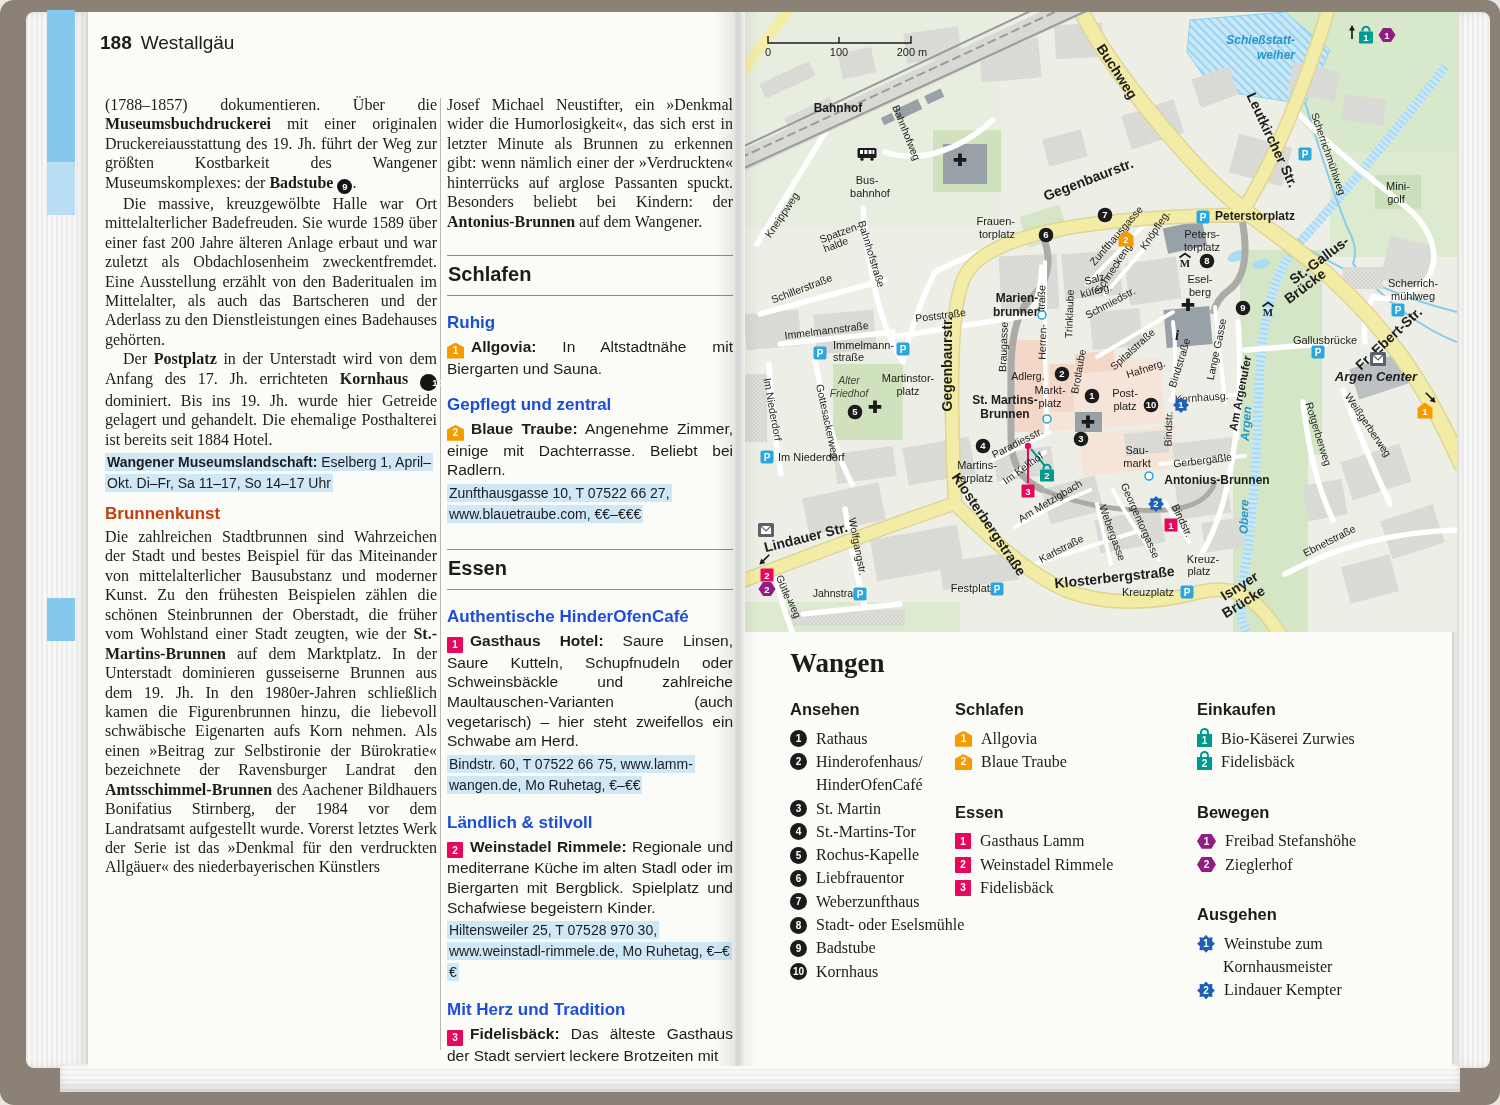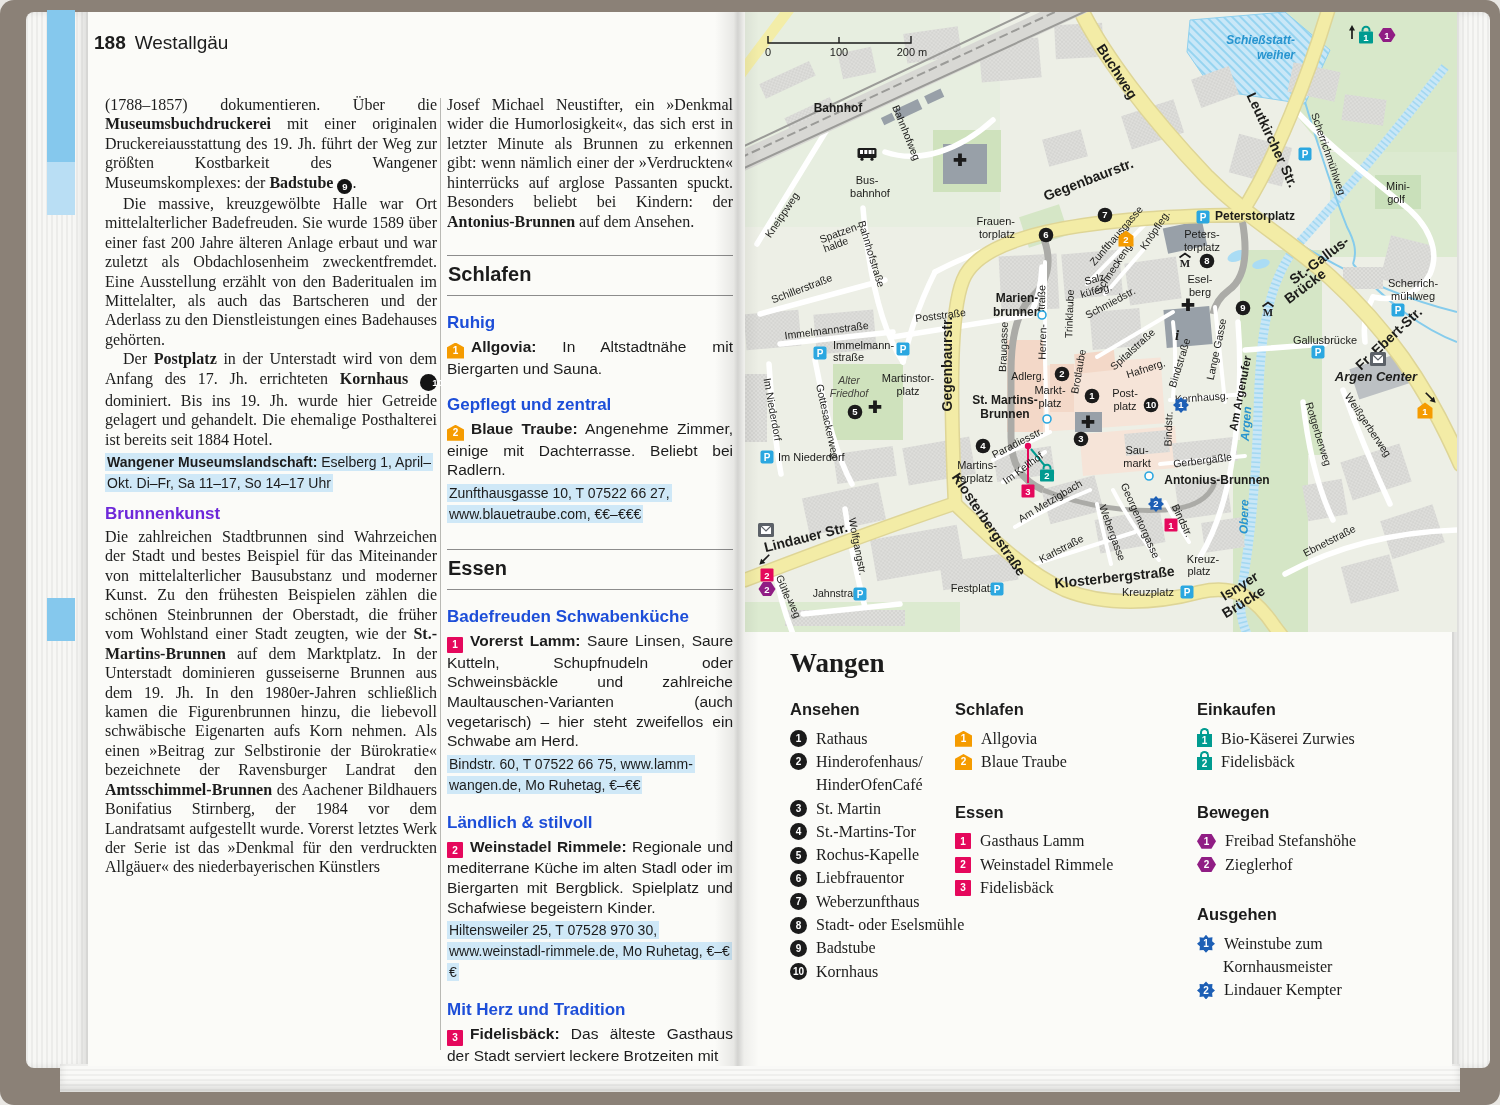--- a/index.html
+++ b/index.html
@@ -13,32 +13,32 @@
   .page{position:absolute;top:12px;height:1054px;background:#fbfbf8;}
   .page-left{left:88px;width:649px;}
   .page-right{left:737px;width:715px;}
   .spine{position:absolute;left:715px;top:12px;width:44px;height:1054px;pointer-events:none;
         background:linear-gradient(90deg,rgba(0,0,0,0) 0%,rgba(0,0,0,.08) 42%,rgba(0,0,0,.16) 52%,rgba(0,0,0,.05) 66%,rgba(0,0,0,0) 100%);}
   .tab{position:absolute;left:47px;width:28px;background:#85c8ed;}
   .tab1{top:10px;height:205px;background:linear-gradient(180deg,#85c8ed 0 74%,#b9def4 74% 100%);}
   .tab2{top:598px;height:43px;}
 
   
-  .pg-head{position:absolute;left:6px;top:20px;font:bold 19px "Liberation Sans",sans-serif;}
+  .pg-head{position:absolute;left:12px;top:20px;font:bold 19px "Liberation Sans",sans-serif;}
   .pg-head .ttl{font-weight:normal;margin-left:9px;}
   .coldiv{position:absolute;left:352px;top:86px;width:1px;height:952px;background:#b9b9b4;}
   .col{position:absolute;top:83px;}
   .col0{left:17px;width:332px;}
   .col1{left:359px;width:286px;}
   .para{font:16px/1.215 "Liberation Serif","DejaVu Serif",serif;text-align:justify;margin:0;}
   .ind{text-indent:18px;}
   .b{font-weight:bold;}
   .info{font:14px/1.5 "Liberation Sans",sans-serif;margin:3px 0 10px;}
   .hl{background:#cfe8f7;padding:1px 2px;box-decoration-break:clone;-webkit-box-decoration-break:clone;}
-  .bluehead{color:#6d28d9;font:bold 17px "Liberation Sans",sans-serif;margin:9px 0 3px;}
+  .bluehead{color:#c2410c;font:bold 17px "Liberation Sans",sans-serif;margin:9px 0 3px;}
   .colsection{font:600 20px "Liberation Sans",sans-serif;border-top:1px solid #8c8c8c;border-bottom:1px solid #8c8c8c;
         padding:7px 1px 9px;margin:24px 0 12px;}
   .bluesub{color:#1d4ed8;font:bold 17px "Liberation Sans",sans-serif;margin:17px 0 4px;}
   .entry{font:15.5px/1.27 "Liberation Sans",sans-serif;text-align:justify;margin:0 0 2px;}
   .entry .mk{margin-right:7px;vertical-align:-2px;}
   .badge{display:inline-flex;width:15px;height:15px;border-radius:50%;background:#141414;color:#fff;
         font:bold 9.5px "Liberation Sans",sans-serif;align-items:center;justify-content:center;vertical-align:-2px;}
   .badge-w{width:17px;height:17px;}
 
   
@@ -91,30 +91,30 @@
     <div class="coldiv"></div>
     <div class="col col0">
         <div class="para"><span>(1788–1857) dokumentieren. Über die </span><span class="b">Museumsbuchdruckerei</span><span> mit einer originalen Druckereiausstattung des 19. Jh. führt der Weg zur größten Kostbarkeit des Wangener Museumskomplexes: der </span><span class="b">Badstube</span><span> </span><span class="badge">9</span><span>.</span></div>
         <div class="para ind"><span>Die massive, kreuzgewölbte Halle war Ort mittelalterlicher Badefreuden. Sie wurde 1589 über einer fast 200 Jahre älteren Anlage erbaut und war zuletzt als Obdachlosenheim zweckentfremdet. Eine Ausstellung erzählt von den Baderitualen im Mittelalter, als auch das Bartscheren und der Aderlass zu den Dienstleistungen eines Badehauses gehörten.</span></div>
         <div class="para ind"><span>Der </span><span class="b">Postplatz</span><span> in der Unterstadt wird von dem Anfang des 17. Jh. errichteten </span><span class="b">Kornhaus</span><span> </span><span class="badge badge-w">10</span><span> dominiert. Bis ins 19. Jh. wurde hier Getreide gelagert und gehandelt. Die ehemalige Posthalterei ist bereits seit 1884 Hotel.</span></div>
         <div class="info"><span class="hl"><span class="b">Wangener Museumslandschaft:</span><span> Eselberg 1, April–Okt. Di–Fr, Sa 11–17, So 14–17 Uhr</span></span></div>
         <div class="bluehead"><span>Brunnenkunst</span></div>
         <div class="para"><span>Die zahlreichen Stadtbrunnen sind Wahrzeichen der Stadt und bestes Beispiel für das Miteinander von mittelalterlicher Bausubstanz und moderner Kunst. Zu den frühesten Beispielen zählen die schönen Steinbrunnen der Oberstadt, die früher vom Wohlstand einer Stadt zeugten, wie der </span><span class="b">St.-Martins-Brunnen</span><span> auf dem Marktplatz. In der Unterstadt dominieren gusseiserne Brunnen aus dem 19. Jh. In den 1980er-Jahren schließlich kamen die Figurenbrunnen hinzu, die liebevoll schwäbische Eigenarten aufs Korn nehmen. Als einen »Beitrag zur Selbstironie der Bürokratie« bezeichnete der Ravensburger Landrat den </span><span class="b">Amtsschimmel-Brunnen</span><span> des Aachener Bildhauers Bonifatius Stirnberg, der 1984 vor dem Landratsamt aufgestellt wurde. Vorerst letztes Werk der Serie ist das »Denkmal für den verdruckten Allgäuer« des niederbayerischen Künstlers</span></div>
       </div>
     <div class="col col1">
-        <div class="para"><span>Josef Michael Neustifter, ein »Denkmal wider die Humorlosigkeit«, das sich erst in letzter Minute als Brunnen zu erkennen gibt: wenn nämlich einer der »Verdruckten« hinterrücks auf arglose Passanten spuckt. Besonders beliebt bei Kindern: der </span><span class="b">Antonius-Brunnen</span><span> auf dem Ansehen.</span></div>
+        <div class="para"><span>Josef Michael Neustifter, ein »Denkmal wider die Humorlosigkeit«, das sich erst in letzter Minute als Brunnen zu erkennen gibt: wenn nämlich einer der »Verdruckten« hinterrücks auf arglose Passanten spuckt. Besonders beliebt bei Kindern: der </span><span class="b">Antonius-Brunnen</span><span> auf dem Wangener.</span></div>
         <div class="colsection"><span>Schlafen</span></div>
         <div class="bluesub"><span>Ruhig</span></div>
         <div class="entry"><span class="mk mk-hotel">1</span><span class="b">Allgovia:</span><span> In Altstadtnähe mit Biergarten und Sauna.</span></div>
         <div class="bluesub"><span>Gepflegt und zentral</span></div>
         <div class="entry"><span class="mk mk-hotel">2</span><span class="b">Blaue Traube:</span><span> Angenehme Zimmer, einige mit Dachterrasse. Beliebt bei Radlern.</span></div>
         <div class="info"><span class="hl"><span>Zunfthausgasse 10, T 07522 66 27, www.blauetraube.com, €€–€€€</span></span></div>
         <div class="colsection"><span>Essen</span></div>
-        <div class="bluesub"><span>Badefreuden Schwabenküche</span></div>
-        <div class="entry"><span class="mk mk-eat">1</span><span class="b">Vorerst Lamm:</span><span> Saure Linsen, Saure Kutteln, Schupfnudeln oder Schweinsbäckle und zahlreiche Maultauschen-Varianten (auch vegetarisch) – hier steht zweifellos ein Schwabe am Herd.</span></div>
+        <div class="bluesub"><span>Authentische HinderOfenCafé</span></div>
+        <div class="entry"><span class="mk mk-eat">1</span><span class="b">Gasthaus Hotel:</span><span> Saure Linsen, Saure Kutteln, Schupfnudeln oder Schweinsbäckle und zahlreiche Maultauschen-Varianten (auch vegetarisch) – hier steht zweifellos ein Schwabe am Herd.</span></div>
         <div class="info"><span class="hl"><span>Bindstr. 60, T 07522 66 75, www.lamm-wangen.de, Mo Ruhetag, €–€€</span></span></div>
         <div class="bluesub"><span>Ländlich &amp; stilvoll</span></div>
         <div class="entry"><span class="mk mk-eat">2</span><span class="b">Weinstadel Rimmele:</span><span> Regionale und mediterrane Küche im alten Stadl oder im Biergarten mit Bergblick. Spielplatz und Schafwiese begeistern Kinder.</span></div>
         <div class="info"><span class="hl"><span>Hiltensweiler 25, T 07528 970 30, www.weinstadl-rimmele.de, Mo Ruhetag, €–€€</span></span></div>
         <div class="bluesub"><span>Mit Herz und Tradition</span></div>
         <div class="entry"><span class="mk mk-eat">3</span><span class="b">Fidelisbäck:</span><span> Das älteste Gasthaus der Stadt serviert leckere Brotzeiten mit</span></div>
       </div>
   </div>
 
   <div class="page page-right">

